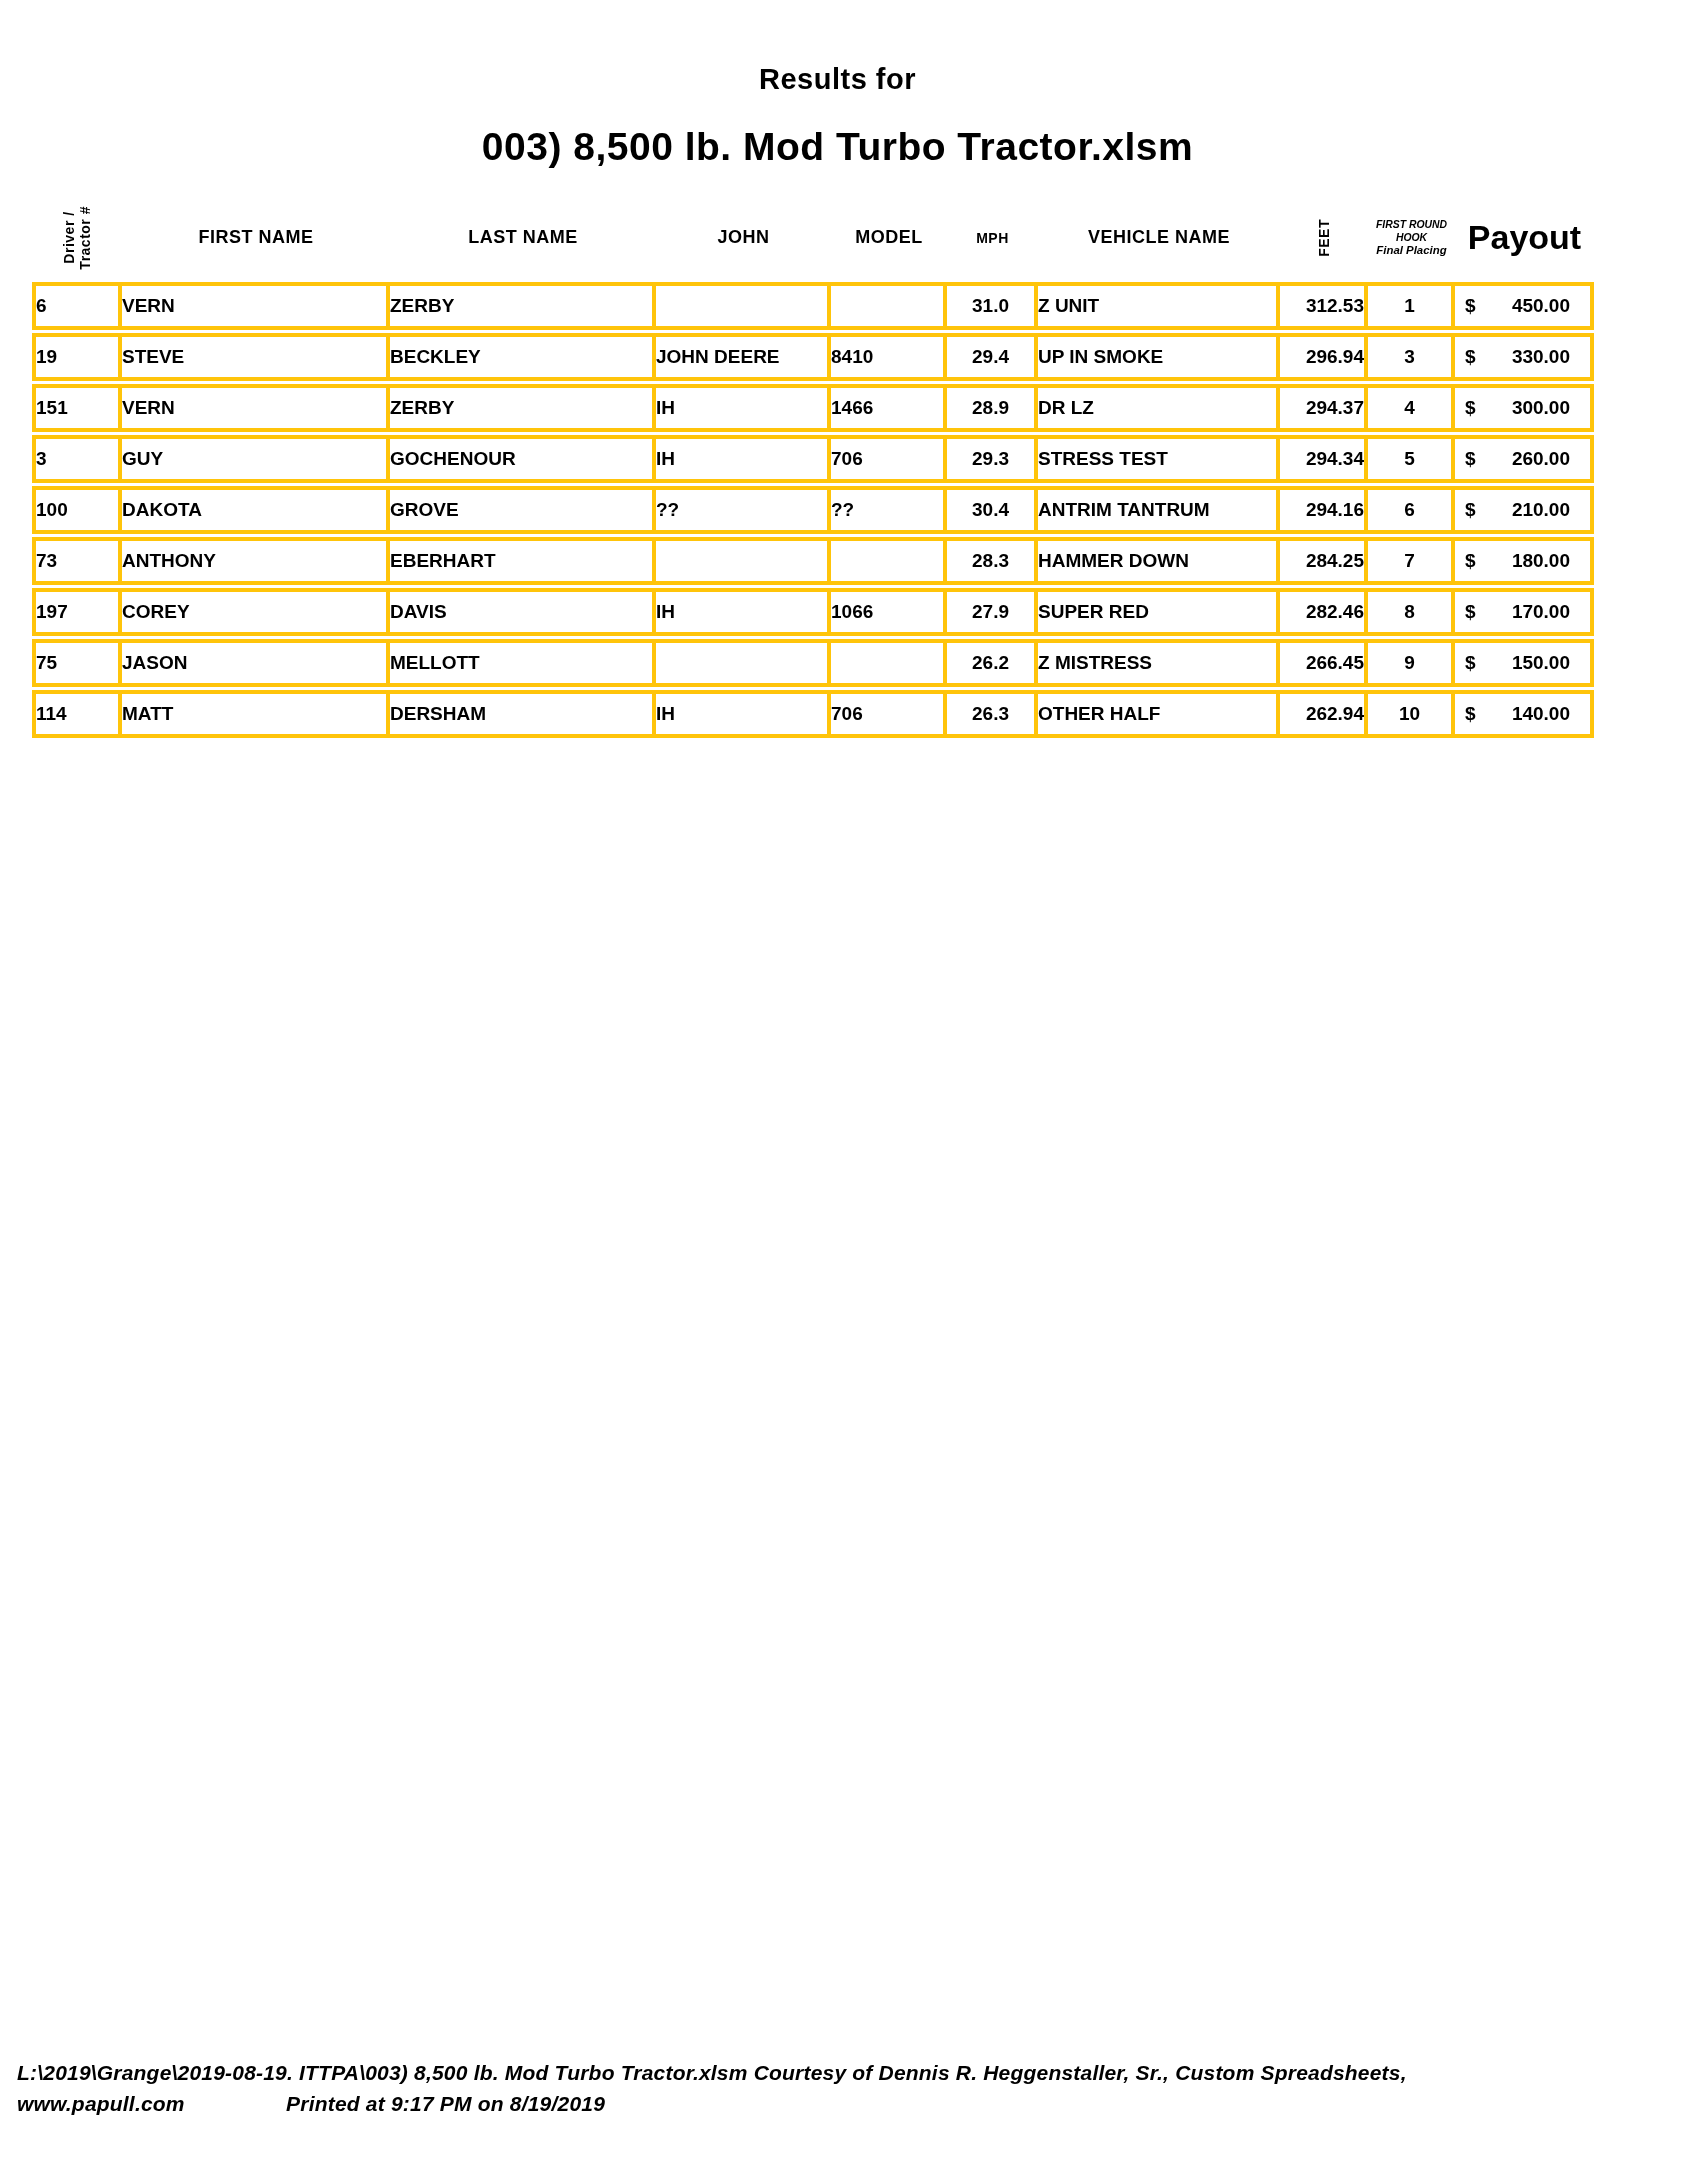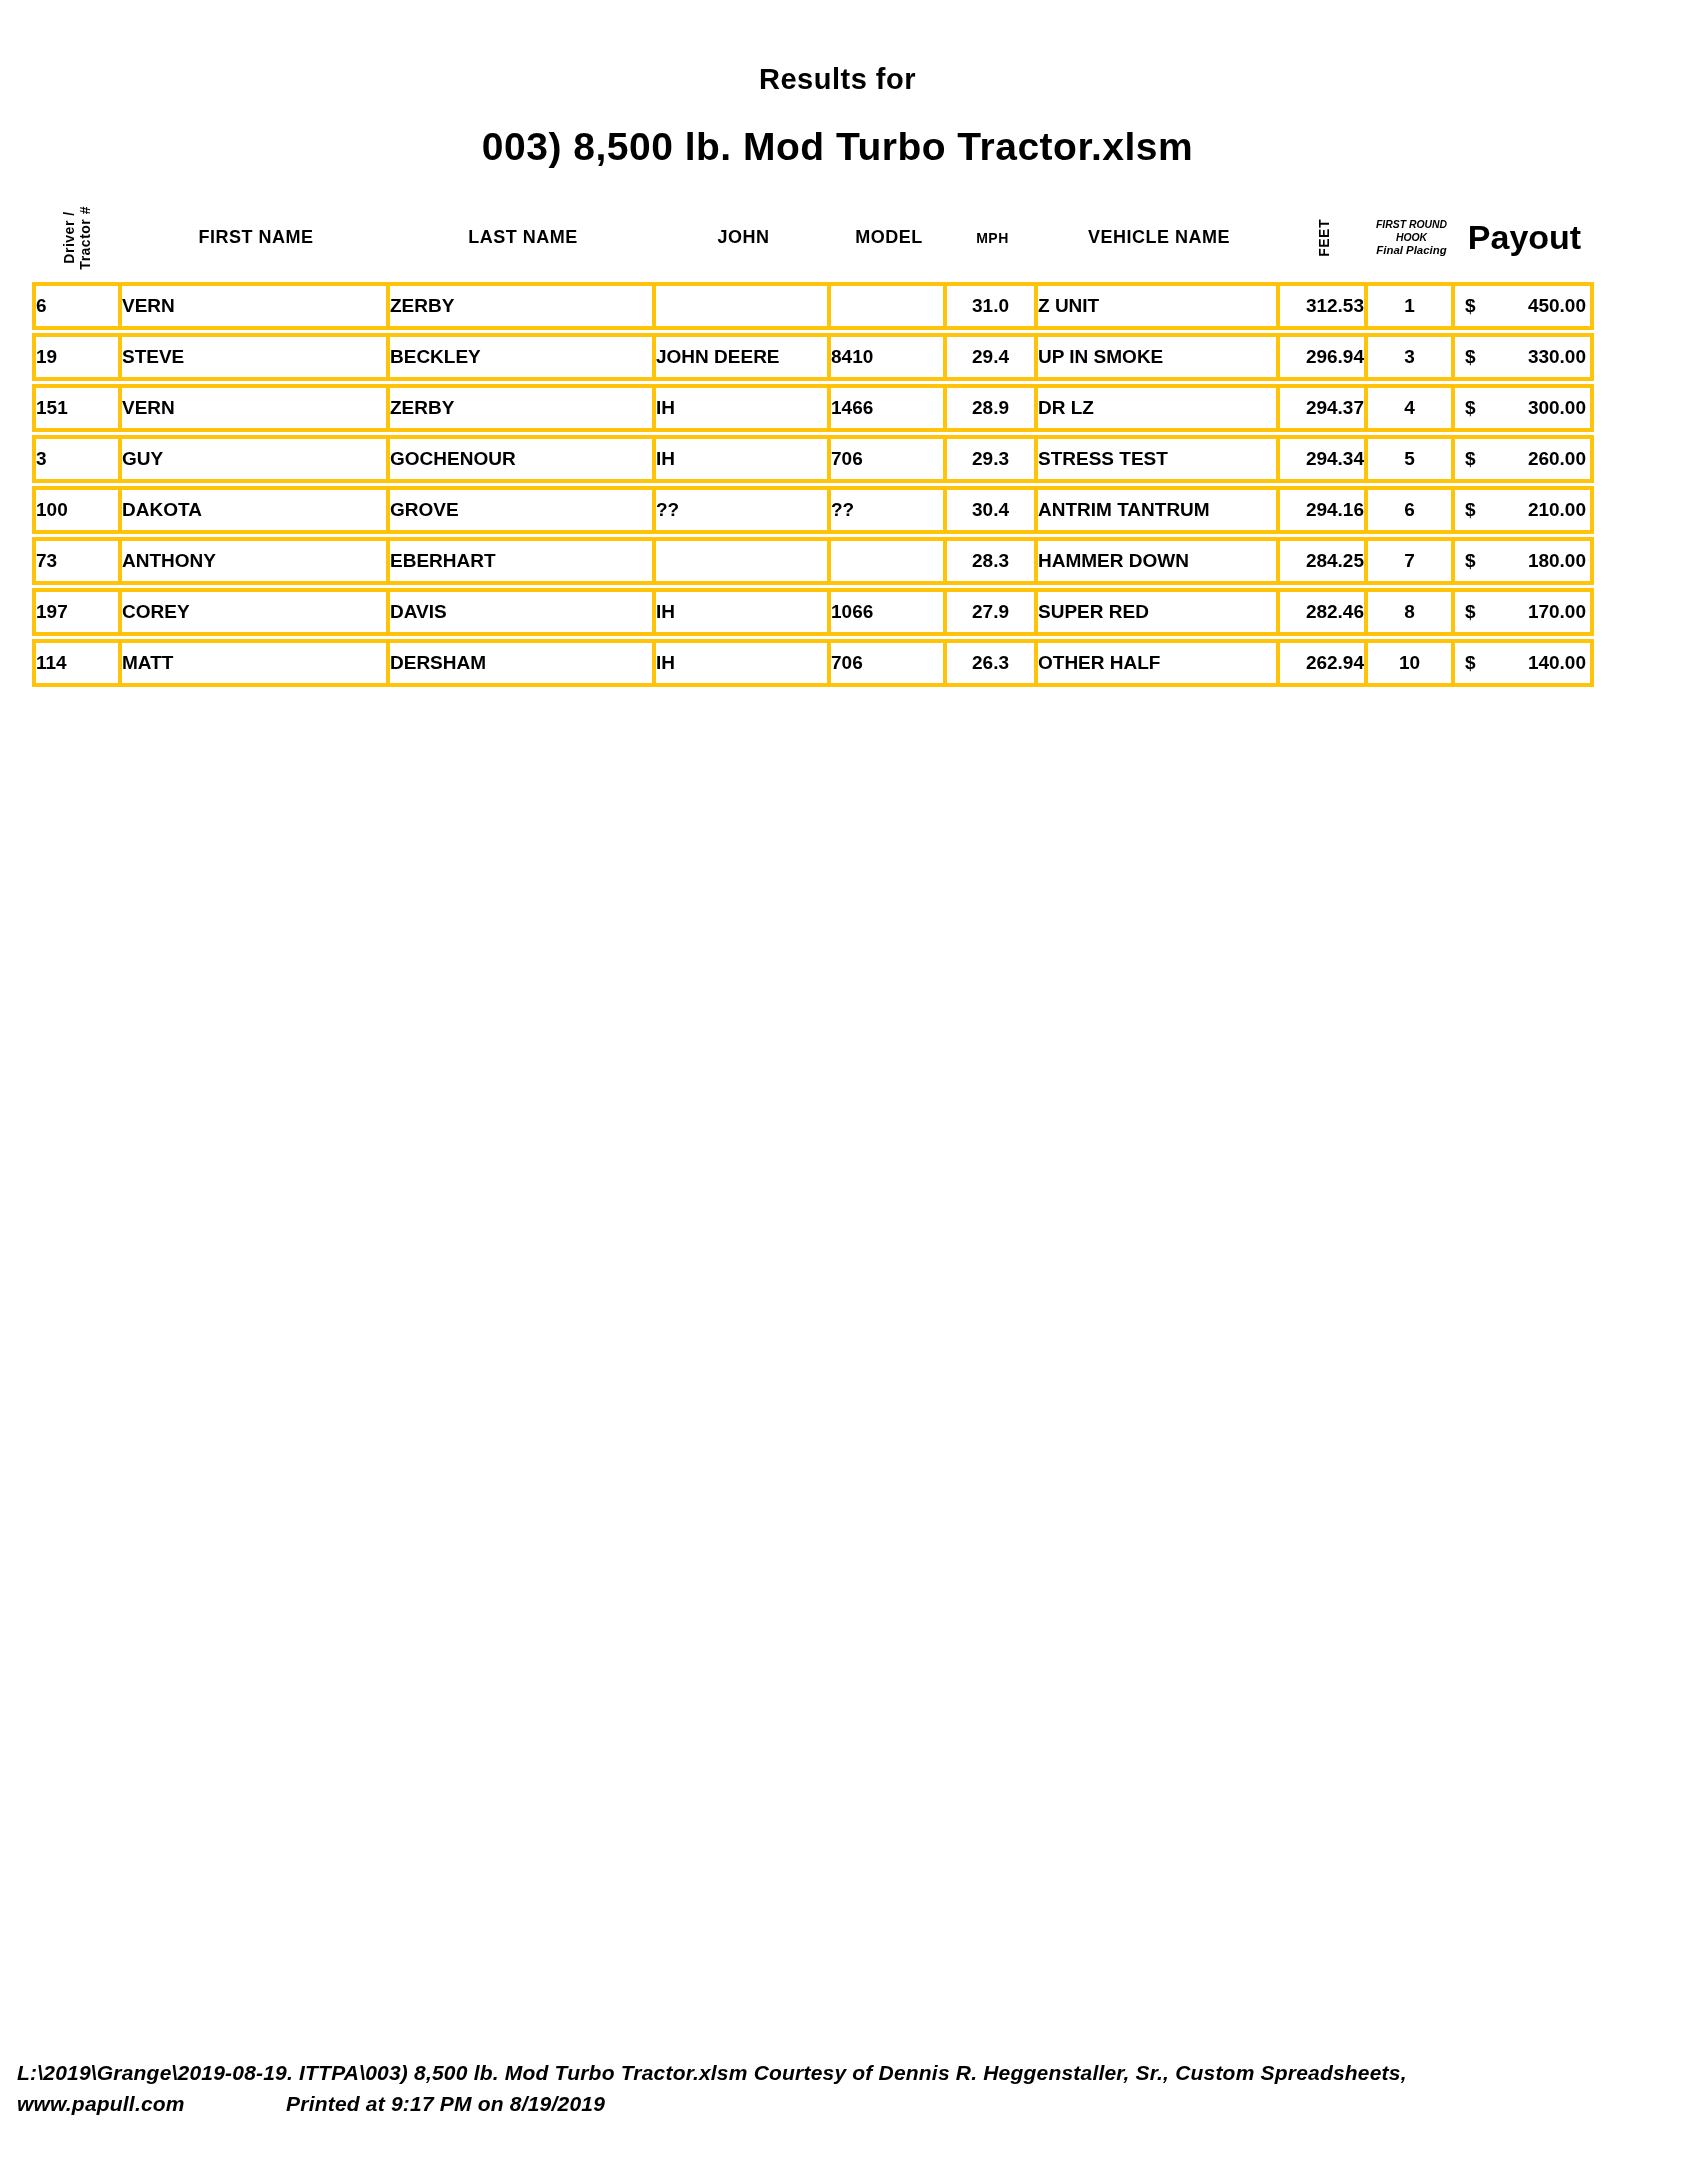--- a/index.html
+++ b/index.html
@@ -61,21 +61,21 @@
     background:#fff;
     padding:0;
   }
   table.results td:first-child { border-left:4px solid var(--gold,#FFC40A); }
   td.c-num     { padding-left:7px;  text-align:left; }
   td.c-first, td.c-last, td.c-make, td.c-model, td.c-vehicle { padding-left:9px; text-align:left; }
   td.c-mph     { text-align:center; }
   td.c-feet    { text-align:right; padding-right:8px; }
   td.c-place   { text-align:center; }
   td.c-pay .cur { float:left;  padding-left:10px; }
-  td.c-pay .amt { float:right; padding-right:4px; }
+  td.c-pay .amt { float:right; padding-right:20px; }
 
   .footer {
     position:absolute; left:17px; top:2057px; width:1624px;
     font-size:21px; line-height:31px; letter-spacing:0.2px;font-style:italic;
   }
   .footer .site { display:inline-block; width:263px; }
 </style>
 </head>
 <body>
 
@@ -230,20 +230,35 @@
         <td class="c-mph">27.9</td>
         <td class="c-vehicle">SUPER RED</td>
         <td class="c-feet">282.46</td>
         <td class="c-place">8</td>
         <td class="c-pay">
           <span class="cur">$</span>
           <span class="amt">170.00</span>
         </td>
       </tr>
 
+      <tr>
+        <td class="c-num">75</td>
+        <td class="c-first">JASON</td>
+        <td class="c-last">MELLOTT</td>
+        <td class="c-make"></td>
+        <td class="c-model"></td>
+        <td class="c-mph">26.2</td>
+        <td class="c-vehicle">Z MISTRESS</td>
+        <td class="c-feet">266.45</td>
+        <td class="c-place">9</td>
+        <td class="c-pay">
+          <span class="cur">$</span>
+          <span class="amt">150.00</span>
+        </td>
+      </tr>
 
       <tr>
         <td class="c-num">114</td>
         <td class="c-first">MATT</td>
         <td class="c-last">DERSHAM</td>
         <td class="c-make">IH</td>
         <td class="c-model">706</td>
         <td class="c-mph">26.3</td>
         <td class="c-vehicle">OTHER HALF</td>
         <td class="c-feet">262.94</td>

